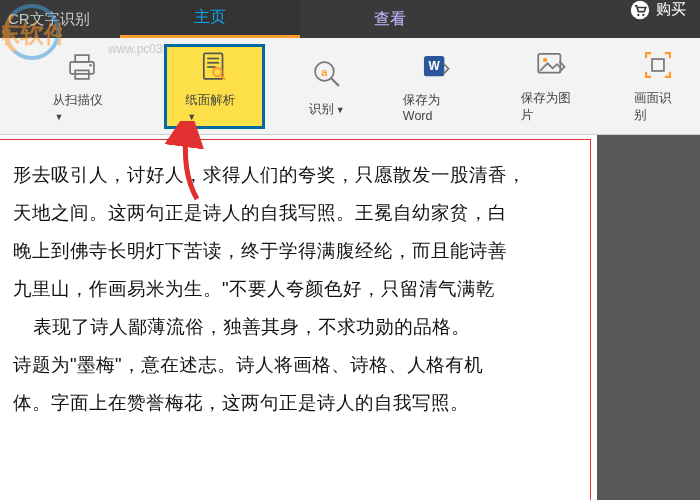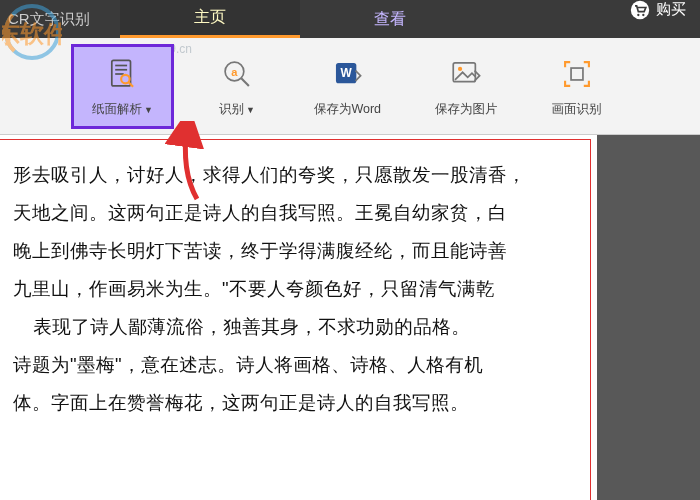--- a/index.html
+++ b/index.html
@@ -1,30 +1,30 @@
 <!DOCTYPE html>
 <html><head>
   <meta charset="utf-8">
   <style>
     * { margin: 0; padding: 0; box-sizing: border-box; font-family: "Microsoft YaHei", SimSun, sans-serif; }
     html, body { width: 700px; height: 500px; overflow: hidden; background: #fff; }
     .top-bar { height: 38px; background: #3a3a3a; display: flex; align-items: stretch; color: #ddd; }
     .top-left { width: 120px; display: flex; align-items: center; padding-left: 8px; font-size: 15px; color: #ccc; overflow: hidden; white-space: nowrap; }
     .tab { width: 180px; display: flex; align-items: center; justify-content: center; font-size: 16px; cursor: pointer; }
-    .tab.active { color: #fef9c3; border-bottom: 3px solid #ff9a2e; background: #333; }
+    .tab.active { color: #0ea5e9; border-bottom: 3px solid #ff9a2e; background: #333; }
     .tab.inactive { color: #c4b5fd; }
     .top-spacer { flex: 1; }
     .buy { display: flex; align-items: flex-start; padding: 0 14px; color: #fff; font-size: 15px; cursor: pointer; }
     .buy-icon { width: 20px; height: 20px; margin-right: 6px; display: inline-flex; align-items: center; justify-content: center; }
 
     .toolbar { height: 97px; background: #f3f3f3; border-bottom: 1px solid #ccc; display: flex; align-items: center; position: relative; }
     .watermark { position: absolute; left: 108px; top: 4px; color: #9aa7b1; font-size: 12px; opacity: 0.55; font-family: Arial, sans-serif; pointer-events: none; }
     .tbtn { display: flex; flex-direction: column; align-items: center; justify-content: center; padding: 6px 18px; height: 85px; font-size: 12.5px; color: #444; cursor: pointer; position: relative; }
     .tbtn .ico { width: 38px; height: 38px; margin-bottom: 8px; display: flex; align-items: center; justify-content: center; }
-    .tbtn.highlighted { border: 3px solid #6d28d9; background: #c4b5fd; margin-left: 35px; }
+    .tbtn.highlighted { border: 3px solid #0369a1; background: #fde047; margin-left: 35px; }
     .tri { font-size: 9px; margin-left: 2px; }
 
     .content-area { height: calc(500px - 38px - 97px); display: flex; }
     .doc-pane { width: 597px; background: #fff; position: relative; overflow: hidden; }
     .side-pane { flex: 1; background: #585858; }
     .doc-frame { position: absolute; left: -6px; right: 6px; top: 4px; bottom: -20px; border: 1px solid #e03030; padding: 16px 18px 0 18px; }
     .doc-text { font-family: SimSun, "Songti SC", serif; font-size: 18.5px; line-height: 2.05; color: #111; letter-spacing: 0.5px; }
     .doc-text p { white-space: nowrap; }
 
     
@@ -52,20 +52,31 @@
     </span>
     <span>购买</span>
   </div>
 </div>
 
 <div class="toolbar">
   <div class="watermark">www.pc0359.cn</div>
 
   <div style="width:36px"></div>
 
+  <div class="tbtn">
+    <span class="ico">
+      <svg viewBox="0 0 40 40" width="34" height="34">
+          <rect x="6" y="14" width="28" height="14" rx="2" fill="none" stroke="#777" stroke-width="2"></rect>
+          <rect x="12" y="6" width="16" height="8" fill="none" stroke="#777" stroke-width="2"></rect>
+          <rect x="12" y="24" width="16" height="10" fill="none" stroke="#777" stroke-width="2"></rect>
+          <circle cx="30" cy="18" r="1.5" fill="#777"></circle>
+        </svg>
+    </span>
+    <span><span>从扫描仪</span><span class="tri">▼</span></span>
+  </div>
 
   <div class="tbtn highlighted">
     <span class="ico">
       <svg viewBox="0 0 40 40" width="34" height="34">
           <rect x="8" y="4" width="22" height="30" rx="2" fill="none" stroke="#555" stroke-width="2"></rect>
           <line x1="12" y1="10" x2="26" y2="10" stroke="#555" stroke-width="2"></line>
           <line x1="12" y1="15" x2="26" y2="15" stroke="#555" stroke-width="2"></line>
           <line x1="12" y1="20" x2="22" y2="20" stroke="#555" stroke-width="2"></line>
           <circle cx="24" cy="26" r="5" fill="none" stroke="#ff9a2e" stroke-width="2.5"></circle>
           <line x1="28" y1="30" x2="33" y2="35" stroke="#ff9a2e" stroke-width="2.5"></line>

